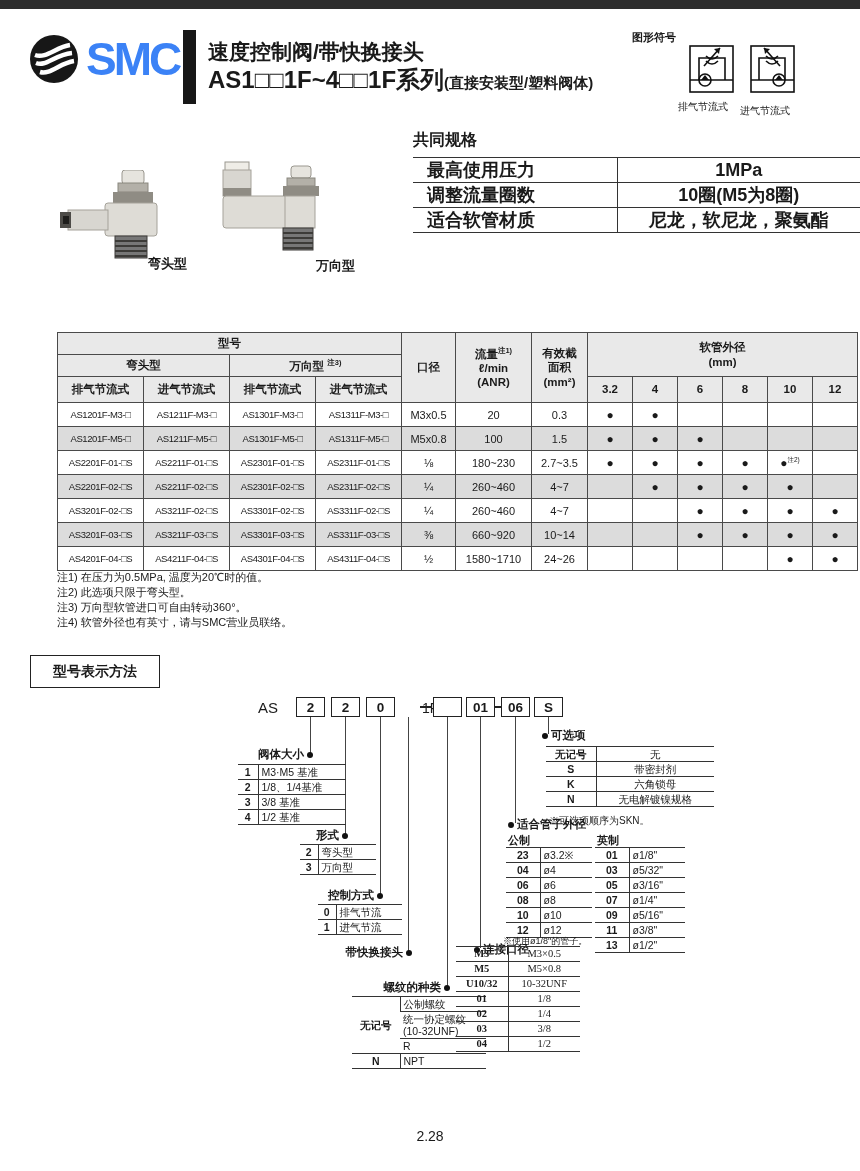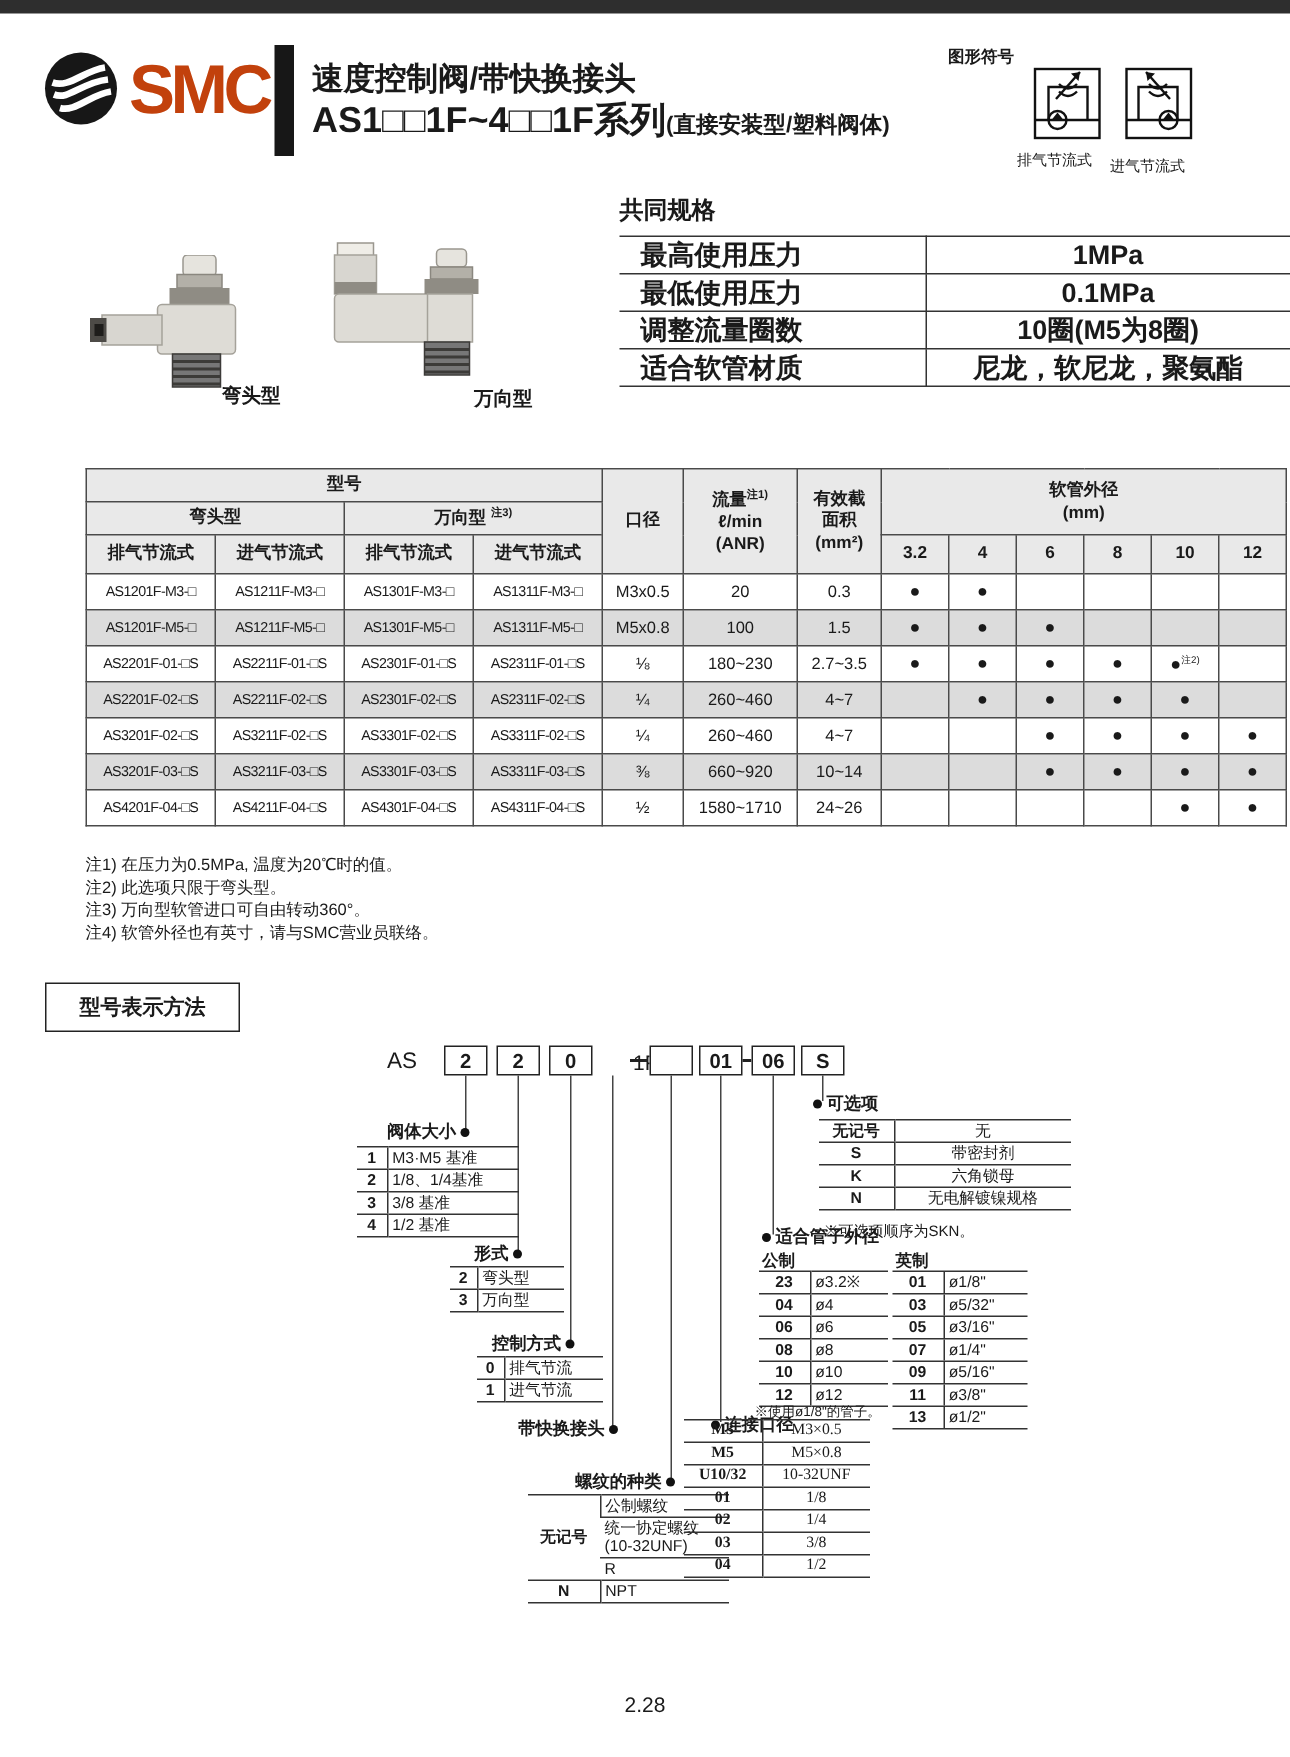--- a/index.html
+++ b/index.html
@@ -3,21 +3,21 @@
 <meta charset="utf-8">
 <style>
   * { margin:0; padding:0; box-sizing:border-box; }
   body { background:#fff; }
   .page { position:relative; width:860px; height:1171px; background:#fff;
           font-family:"Liberation Sans", sans-serif; color:#1a1a1a; overflow:hidden; }
   .topbar { position:absolute; left:0; top:0; width:860px; height:9px; background:#2e2e2e; }
 
   
   .logo-wrap { position:absolute; left:28px; top:32px; display:flex; align-items:center; }
-  .brand-text { font-size:46px; font-weight:900; letter-spacing:-3px; color:#c2410c; margin-left:6px; }
+  .brand-text { font-size:46px; font-weight:900; letter-spacing:-3px; color:#3b82f6; margin-left:6px; }
   .vbar { position:absolute; left:183px; top:30px; width:13px; height:74px; background:#171717; }
   .title1 { position:absolute; left:208px; top:38px; font-size:21px; font-weight:bold; }
   .title2 { position:absolute; left:208px; top:64px; font-weight:bold; white-space:nowrap; }
   .title2 .main { font-size:24px; }
   .title2 .sub  { font-size:15px; }
 
   
   .gs-label { position:absolute; left:632px; top:30px; font-size:11px; font-weight:bold; }
   .gs-fig1 { position:absolute; left:688px; top:42px; }
   .gs-fig2 { position:absolute; left:748px; top:42px; }
@@ -32,21 +32,21 @@
   .threads { fill:#777; }
 
   
   .specs-title { position:absolute; left:413px; top:130px; font-size:16px; font-weight:bold; }
   .specs { position:absolute; left:413px; top:157px; width:447px; border-collapse:collapse; }
   .specs td { border-top:1.2px solid #333; border-bottom:1.2px solid #333; height:22px; font-size:18px; font-weight:bold; }
   .specs td.k { width:204px; padding-left:14px; border-right:1.2px solid #333; }
   .specs td.v { text-align:center; }
 
   
-  .mtable { position:absolute; left:57px; top:312px; width:800px; border-collapse:collapse; table-layout:fixed;border-radius:19px; }
+  .mtable { position:absolute; left:57px; top:332px; width:800px; border-collapse:collapse; table-layout:fixed;border-radius:19px; }
   .mtable th, .mtable td { border:1px solid #4a4a4a; text-align:center; vertical-align:middle; padding:0; }
   .mtable thead th { background:#e9e9e9; font-size:11.5px; font-weight:bold; line-height:1.25; }
   .mtable thead tr:nth-child(1) th { height:22px; }
   .mtable thead tr:nth-child(2) th { height:22px; }
   .mtable thead tr:nth-child(3) th { height:26px; }
   .mtable tbody td { height:24px; font-size:11px; background:#fff; }
   .mtable tbody tr:nth-child(even) td { background:#dcdcdc; }
   .mtable tbody td.model { font-size:9.5px; letter-spacing:-0.4px; }
   .mtable sup { font-size:7.5px; }
   .mtable .dotc { font-size:12px; line-height:1; }
@@ -165,24 +165,20 @@
   </svg>
   <div class="prod-cap1">弯头型</div>
   <div class="prod-cap2">万向型</div>
 
   <div class="specs-title">共同规格</div>
   <table class="specs">
     <tbody>
         <tr>
           <td class="k">最高使用压力</td>
           <td class="v">1MPa</td>
-        </tr>
-        <tr>
-          <td class="k">最低使用压力</td>
-          <td class="v">0.1MPa</td>
         </tr>
         <tr>
           <td class="k">调整流量圈数</td>
           <td class="v">10圈(M5为8圈)</td>
         </tr>
         <tr>
           <td class="k">适合软管材质</td>
           <td class="v">尼龙，软尼龙，聚氨酯</td>
         </tr>
       </tbody>

